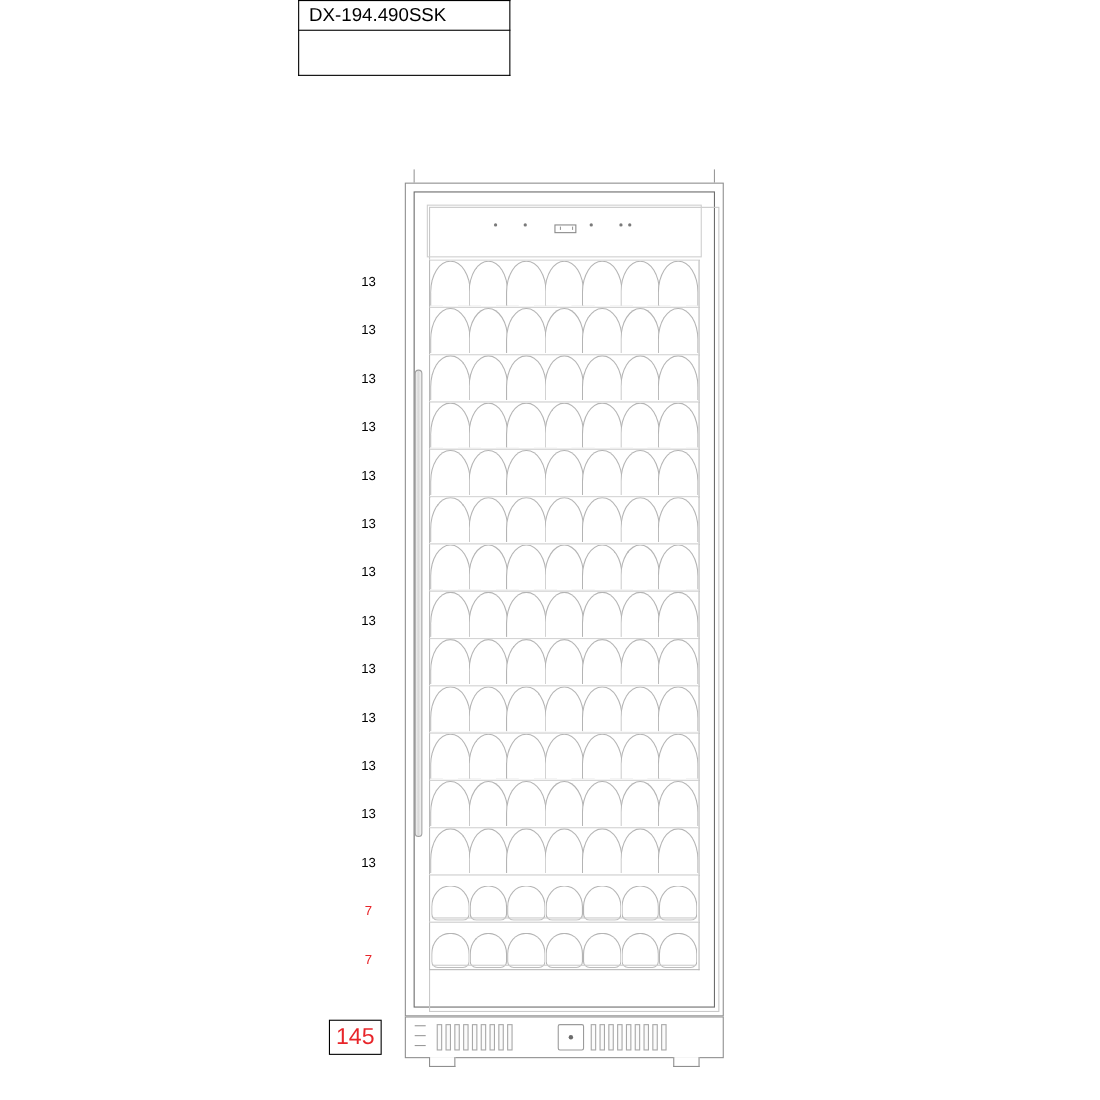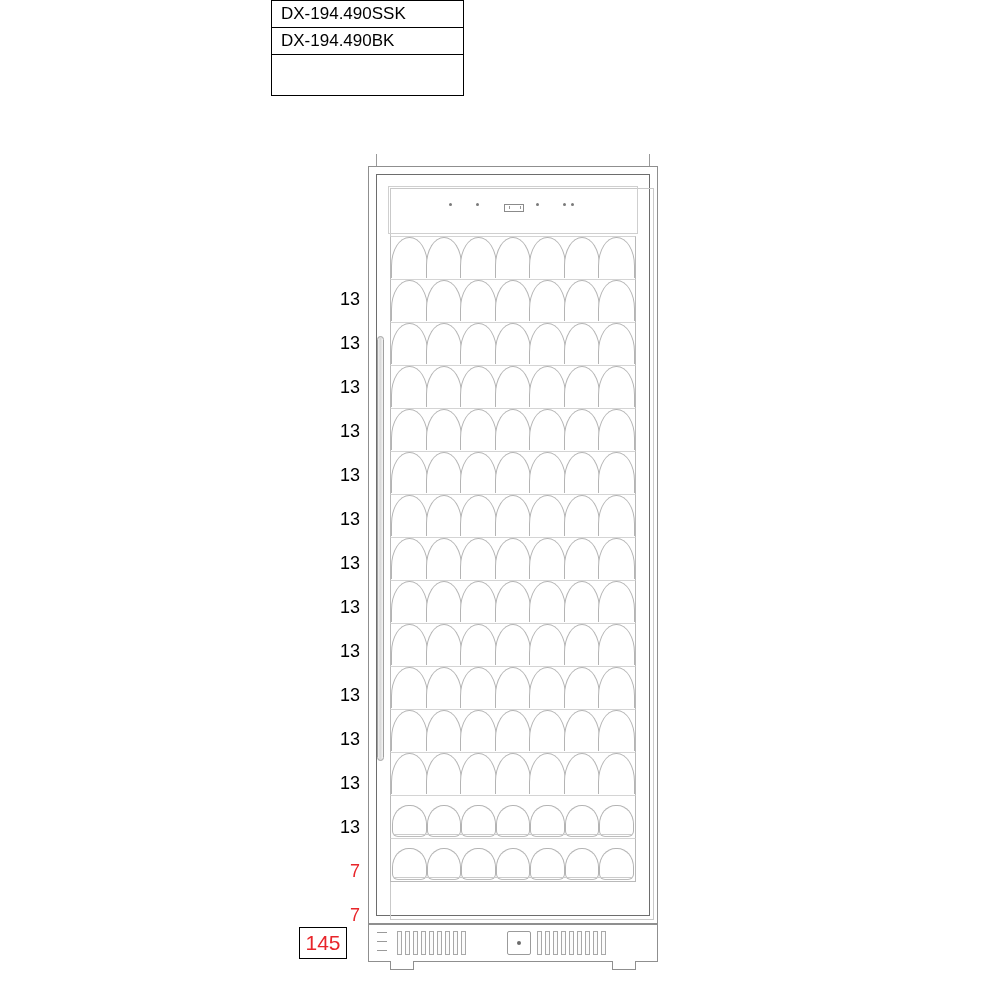--- a/index.html
+++ b/index.html
@@ -202,24 +202,23 @@
     position: absolute;
     left: 310px;
     top: 166px;
     width: 50px;
     height: 758px;
   }
   .row-label {
     position: absolute;
     right: 0;
     width: 50px;
-    text-align: right;
-    font-size: 18px;
+    text-align: center;
+    font-size: 12px;
     color: #000;
-    margin-top: 40px;
   }
   .row-label.red { color: #e8252a; }
 
   
   #total-badge {
     position: absolute;
     left: 299px;
     top: 927px;
     width: 48px;
     height: 32px;
@@ -310,23 +309,20 @@
   #foot-left { left: 22px; width: 24px; }
   #foot-right { left: 244px; width: 24px; }
 </style>
 </head>
 <body>
 
 <table id="model-table">
   <tbody>
     <tr>
       <td>DX-194.490SSK</td>
-    </tr>
-    <tr>
-      <td>DX-194.490BK</td>
     </tr>
     <tr class="empty">
       <td></td>
     </tr>
   </tbody>
 </table>
 
 <div id="row-labels">
     <div class="row-label" style="top: 83px; color: rgb(0, 0, 0);">13</div>
     <div class="row-label" style="top: 127px; color: rgb(0, 0, 0);">13</div>

